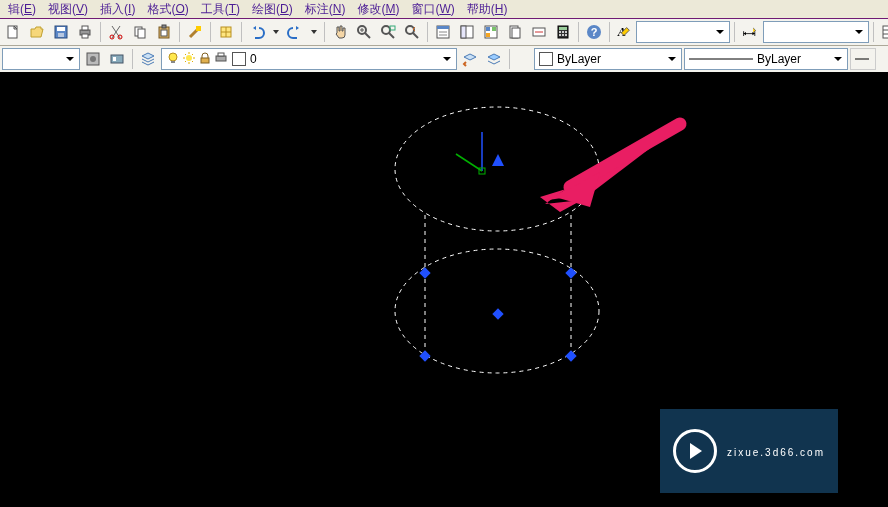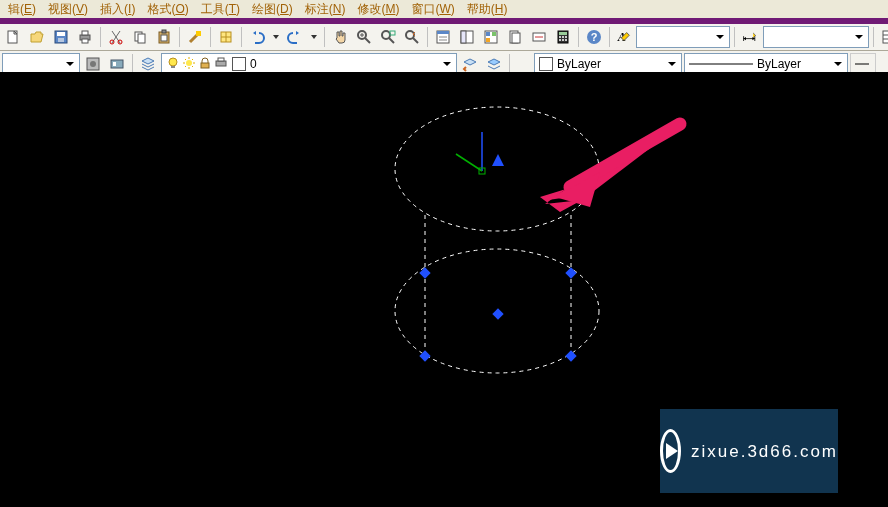--- a/index.html
+++ b/index.html
@@ -10,23 +10,23 @@
     font-family: "SimSun", "Microsoft YaHei", sans-serif;
     font-size: 12px;
     background: #000;
     overflow: hidden;
   }
   .menubar {
     display: flex;
     align-items: center;
     height: 18px;
     background: #ece9d8;
-    border-bottom: 6px solid #701a75;
+    border-bottom: 1px solid #701a75;
     padding: 0 2px;
-    color: #a16207;
+    color: #4c1d95;
   }
   .menubar .menu-item {
     padding: 1px 6px;
     cursor: default;
   }
   .menubar .menu-item u { text-decoration: underline; }
   .toolbar {
     display: flex;
     align-items: center;
     height: 26px;
@@ -114,21 +114,21 @@
     content: "";
     width: 0;
     height: 0;
     border-left: 12px solid #fff;
     border-top: 8px solid transparent;
     border-bottom: 8px solid transparent;
     margin-left: 3px;
   }
   .watermark .wm-text { display: flex; flex-direction: column; }
   .watermark .wm-cn { font-size: 20px; font-weight: bold; letter-spacing: 2px; }
-  .watermark .wm-en { font-size: 17px; letter-spacing: 2px; margin-top: 2px; }
+  .watermark .wm-en { font-size: 10px; letter-spacing: 2px; margin-top: 2px; }
   .swatch {
     width: 12px; height: 12px; border: 1px solid #555; background: #fff;
     margin-right: 4px; flex-shrink: 0;
   }
 </style>
 </head>
 <body>
 
 <div class="menubar">
   <span class="menu-item"><span>辑</span>(<u>E</u><span>)</span></span>

